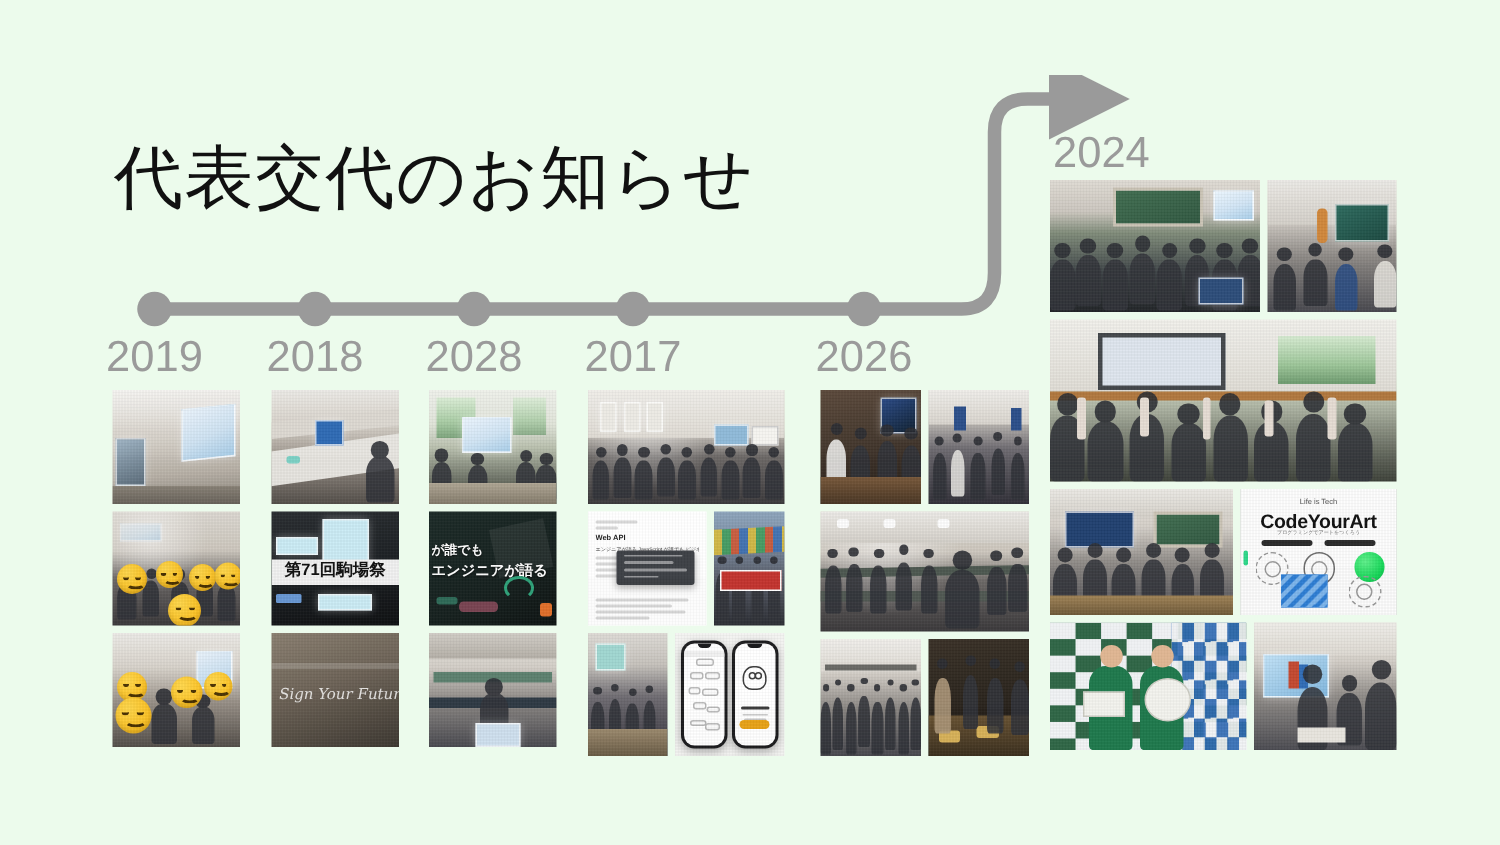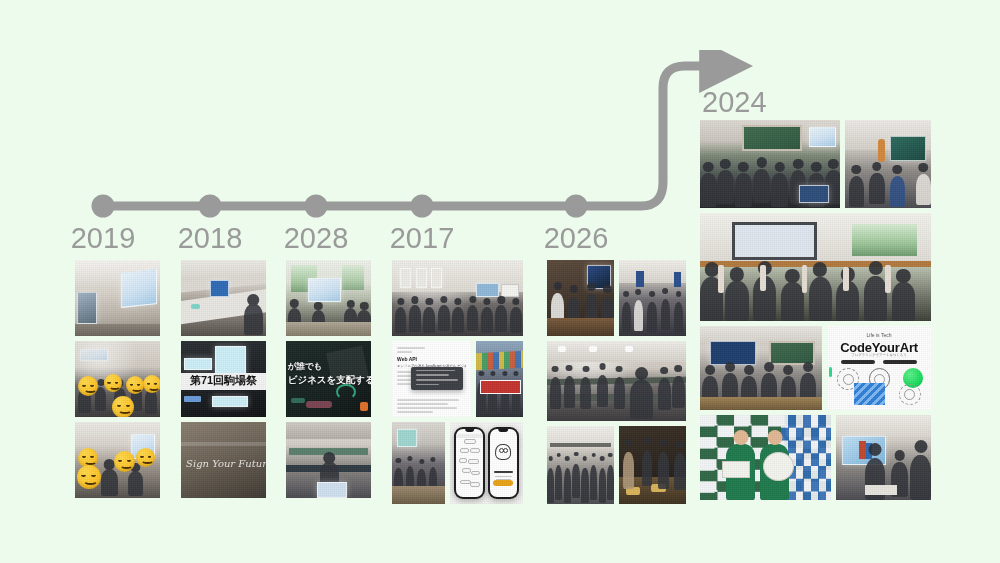--- a/index.html
+++ b/index.html
@@ -482,20 +482,21 @@
     font-size: 29px;
     color: #9a9a9a;
     white-space: nowrap;
   }
 </style>
 </head>
 <body style="background: rgb(236, 251, 236);">
 
 <div id="slide" style="background: rgb(236, 251, 236);">
 
+  <div id="page-title">代表交代のお知らせ</div>
 
   <div id="timeline">
     <svg width="1000" height="210" viewBox="0 0 1000 210" xmlns="http://www.w3.org/2000/svg">
       <defs>
         <marker id="arrowhead" markerWidth="6" markerHeight="6" refX="2.2" refY="3" orient="auto">
           <path d="M0,0 L6,3 L0,6 Z" fill="#9a9a9a"></path>
         </marker>
       </defs>
 
       <path d="M103,156 L641,156 Q663,156 663,132 L663,38 Q663,16 685,16 L719,16" fill="none" stroke="#9a9a9a" stroke-width="9" stroke-linecap="round" marker-end="url(#arrowhead)"></path>
@@ -607,21 +608,21 @@
         <i style="left:30%; bottom:4%;  width:16%;"></i>
         <i style="right:16%; bottom:8%; width:16%;"></i>
         <i style="right:0%;  bottom:4%; width:16%;"></i>
       </div>
       <div style="position:absolute; left:0; bottom:0; width:100%; height:18%; background:linear-gradient(180deg,#b0a795,#847b6b);"></div>
     </div>
 
     <div class="ph sc-dark" style="height:76px; background:linear-gradient(150deg,#1d2b28 0%,#16211f 60%,#0e1413 100%);">
       <div style="position:absolute; right:6%; top:10%; width:44%; height:44%; background:rgba(255,255,255,.07); transform:rotate(-12deg);"></div>
       <div class="cap-free" style="left:2%; top:26%; font-size:8.5px;">が誰でも</div>
-      <div class="cap-free" style="left:2%; top:44%; font-size:9.5px;">ビジネスを支配する</div>
+      <div class="cap-free" style="left:2%; top:44%; font-size:9.5px;">エンジニアが語る</div>
       <div style="position:absolute; left:6%; bottom:18%; width:16%; height:7%; background:#2f6b58; border-radius:2px;"></div>
       <div style="position:absolute; left:24%; bottom:12%; width:30%; height:9%; background:#7a4452; border-radius:3px;"></div>
       <div style="position:absolute; right:18%; bottom:22%; width:18%; height:16%; border:2px solid #2fa37a; border-radius:50%; border-bottom-color:transparent;"></div>
       <div style="position:absolute; right:4%; bottom:8%; width:9%; height:12%; background:#e06f2a; border-radius:2px;"></div>
     </div>
 
     <div class="ph sc-classroom" style="height:76px;">
       <div style="position:absolute; left:0; top:0; width:100%; height:22%; background:linear-gradient(180deg,#cfcbc4,#b3aea6);"></div>
       <div style="position:absolute; left:4%; top:34%; width:92%; height:9%; background:#5b7f6d;"></div>
       <div style="position:absolute; left:0; top:56%; width:100%; height:10%; background:#2f3a44;"></div>

